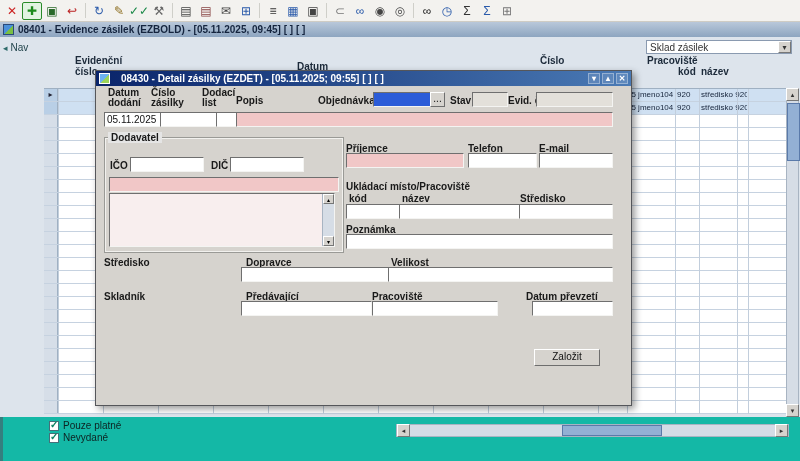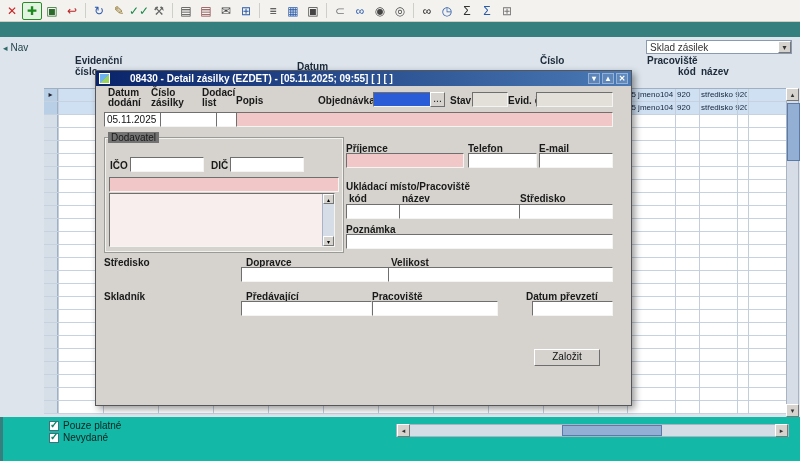--- a/index.html
+++ b/index.html
@@ -37,35 +37,35 @@
   .vscroll{position:absolute;left:786px;top:51px;width:13px;height:329px;background:#d6dde6;border:1px solid #a8b4c2;box-sizing:border-box}
   .sbtn{position:absolute;width:13px;height:13px;background:#d6d3ce;border:1px solid;border-color:#fff #777 #777 #fff;font-size:7px;display:flex;align-items:center;justify-content:center;box-sizing:border-box;color:#333}
   .vthumb{position:absolute;left:0;top:14px;width:13px;height:58px;background:#93b0d4;border:1px solid #5a7aaa;box-sizing:border-box}
   .hscroll{position:absolute;left:393px;top:7px;width:393px;height:13px;background:#d4dce6;border:1px solid #a8b4c2;box-sizing:border-box}
   .hthumb{position:absolute;left:165px;top:0;width:100px;height:11px;background:#93b0d4;border:1px solid #5a7aaa;box-sizing:border-box}
   .hs-left{left:0;top:-1px}
   .hs-right{right:0;top:-1px}
 
   
   .dialog{position:absolute;left:95px;top:70px;width:535px;height:334px;background:#d6d3ce;border:1px solid #55565a;box-shadow:3px 3px 7px rgba(0,0,0,.4);z-index:10}
-  .dlg-title{position:absolute;left:0;top:0;right:0;height:15px;background:linear-gradient(90deg,#0a246a,#4a7ab5);display:flex;align-items:center;gap:20px;padding:0 3px;color:#fff;font-size:10px;font-weight:bold}
+  .dlg-title{position:absolute;left:0;top:0;right:0;height:15px;background:linear-gradient(90deg,#0a246a,#4a7ab5);display:flex;align-items:center;gap:11px;padding:0 3px;color:#fff;font-size:10px;font-weight:bold}
   .dlg-title-text{white-space:nowrap;overflow:hidden}
   .dlgicon{width:9px;height:9px;background:linear-gradient(135deg,#6db2ef 55%,#9ad35a 55%);border:1px solid #fff}
   .dlg-ctrls{margin-left:auto;display:flex;gap:2px}
   .dlgbtn{width:12px;height:11px;display:flex;align-items:center;justify-content:center;font-size:8px;color:#fff;background:rgba(255,255,255,.12);border:1px solid rgba(255,255,255,.35);box-sizing:border-box}
   .dlbl{position:absolute;font-size:10px;font-weight:bold;color:#191919;white-space:nowrap}
   .dlbl.wrap{white-space:normal;width:40px;line-height:10px}
   .inp{position:absolute;height:13px;background:#fff;border:1px solid;border-color:#6f6f6f #f4f4f2 #f4f4f2 #6f6f6f;font-size:10px;line-height:13px;padding:0 2px;overflow:hidden;white-space:nowrap;color:#111}
   .inp.pink{background:#f1c7c7}
   .inp.gray{background:#e3e0da}
   .inp.focusblue{background:#2b5cd8}
   .inp.small{font-size:9px}
   .btn3d{position:absolute;background:#d6d3ce;border:1px solid;border-color:#fff #6e6e6e #6e6e6e #fff;font-size:10px;color:#111;text-align:center;overflow:hidden;white-space:nowrap}
   .groupbox{position:absolute;border:1px solid #9a9a96;box-shadow:inset 0 0 0 1px #f2f1ee}
-  .grouplbl{position:absolute;font-size:10px;font-weight:normal;color:#191919;background:#737373;padding:0 3px}
+  .grouplbl{position:absolute;font-size:10px;font-weight:bold;color:#191919;background:#e5e5e5;padding:0 3px}
   .radios{position:absolute;display:flex;gap:9px;background:#d6d3ce;padding:0 3px;align-items:center;height:11px}
   .radio-item{display:flex;align-items:center;gap:3px}
   .radio{width:9px;height:9px;border-radius:50%;background:#fff;border:1px solid #5f5f5f;box-sizing:border-box;position:relative}
   .radio.sel::after{content:"";position:absolute;left:2px;top:2px;width:3px;height:3px;border-radius:50%;background:#111}
   .rlbl{font-size:10px;color:#191919}
   .listbox{position:absolute;background:#f8eeee;border:1px solid;border-color:#6f6f6f #f4f4f2 #f4f4f2 #6f6f6f}
   .lb-scroll{position:absolute;right:0;top:0;bottom:0;width:11px;background:#d6dde6;border-left:1px solid #a8b4c2}
   .lb-arrow{position:absolute;left:0;width:11px;height:10px;background:#d6d3ce;border:1px solid;border-color:#fff #777 #777 #fff;font-size:6px;display:flex;align-items:center;justify-content:center;box-sizing:border-box;top:0}
   .lb-arrow.dn{top:auto;bottom:0}
 
@@ -106,20 +106,24 @@
       <span class="tool" style="color: rgb(68, 68, 68);">◉</span>
       <span class="tool" style="color: rgb(68, 68, 68);">◎</span>
       <span class="sep"></span>
       <span class="tool" style="color: rgb(34, 34, 34);">∞</span>
       <span class="tool" style="color: rgb(42, 90, 170);">◷</span>
       <span class="tool" style="color: rgb(51, 51, 51);">Σ</span>
       <span class="tool" style="color: rgb(42, 90, 170);">Σ</span>
       <span class="tool" style="color: rgb(119, 119, 119);">⊞</span>
     </div>
 
+  <div class="titlebar">
+    <span class="appicon"></span>
+    <span>08401 - Evidence zásilek (EZBOLD) - [05.11.2025, 09:45]  [ ]  [ ]</span>
+  </div>
 
   <div class="content">
     <div class="nav">
       <span class="tri">◂</span>
       <span>Nav</span>
     </div>
 
     <div class="combo">
       <span>Sklad zásilek</span>
       <span class="combo-btn">▾</span>

